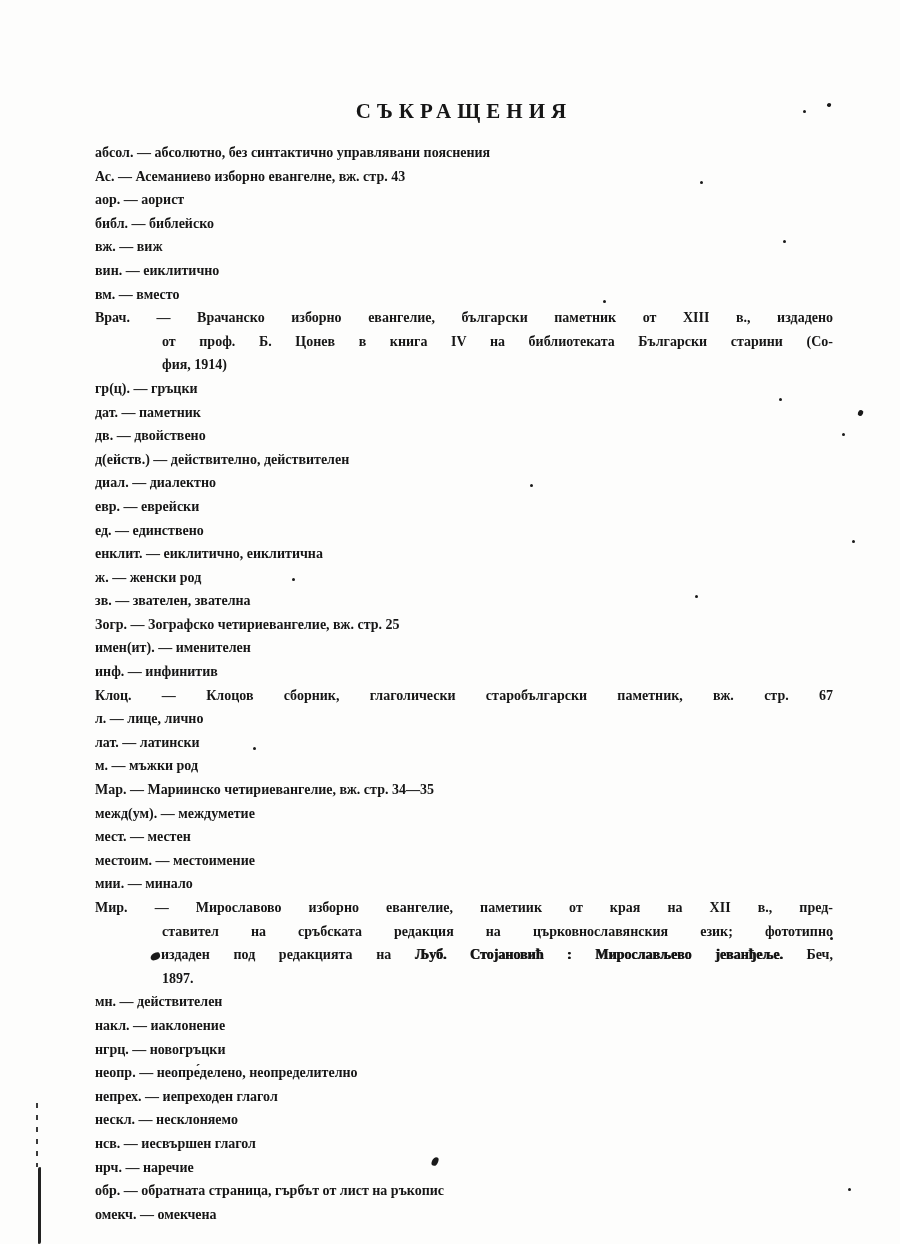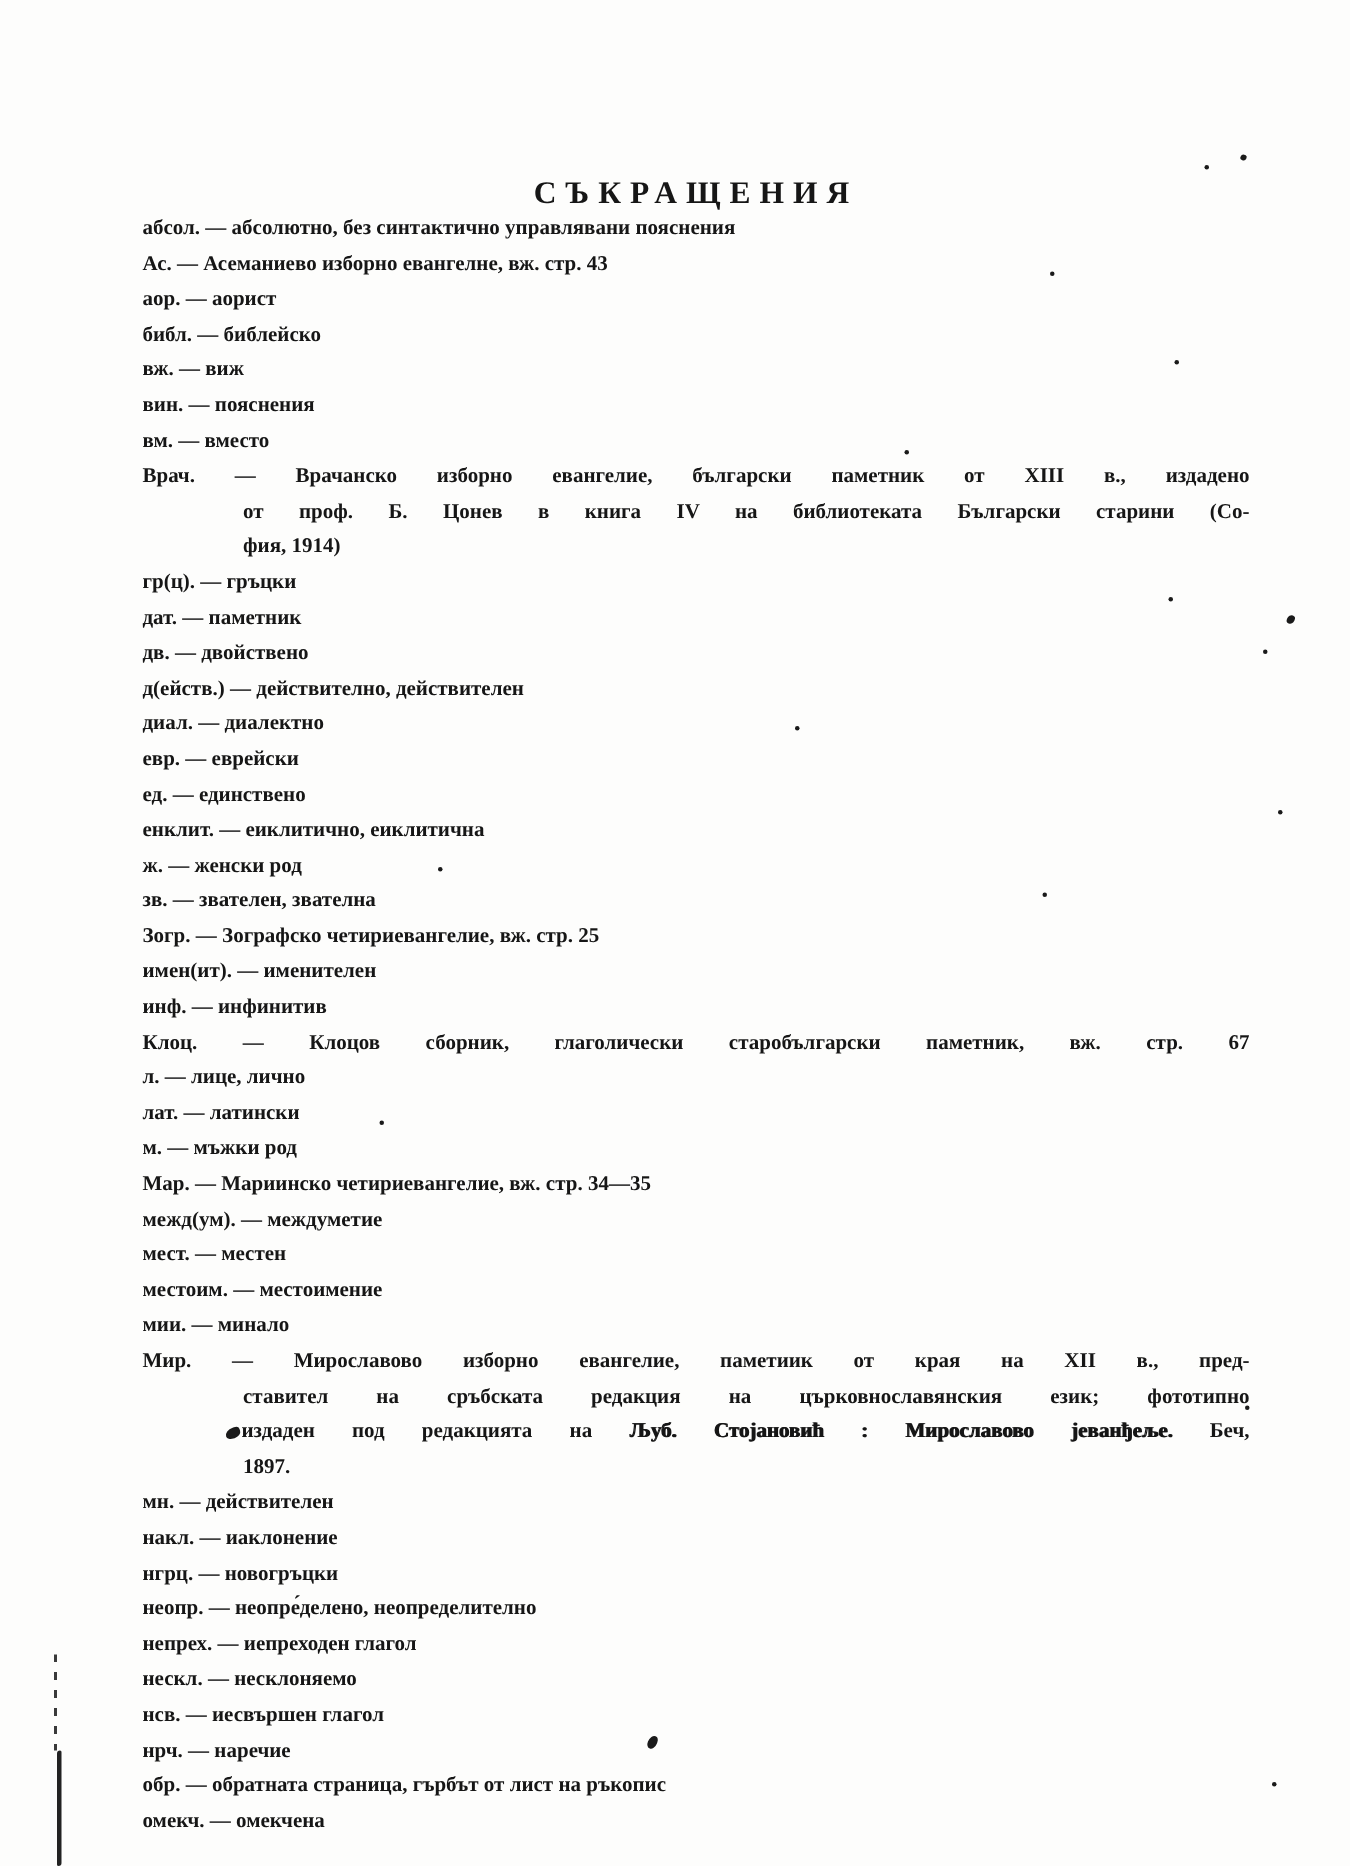--- a/index.html
+++ b/index.html
@@ -6,21 +6,21 @@
   body{
     width:900px;height:1244px;
     background:#fdfdfc;
     overflow:hidden;
     position:relative;
     font-family:"Liberation Serif","DejaVu Serif",serif;
     color:#161616;
   }
   .page{position:absolute;inset:0;}
   .title{
-    position:absolute;top:116px;left:95px;width:738px;
+    position:absolute;top:99px;left:95px;width:738px;
     margin:0;text-align:center;
     font-size:21px;font-weight:bold;letter-spacing:6px;
   }
   .list{
     position:absolute;top:141px;left:95px;width:738px;
     font-size:14px;font-weight:bold;line-height:23.6px;
     white-space:normal;
   }
   .line{width:738px;height:23.6px;overflow:visible;}
   .line.indent{padding-left:67px;width:671px;}
@@ -47,21 +47,21 @@
 <body>
 
 <div class="page">
   <h1 class="title">СЪКРАЩЕНИЯ</h1>
   <div class="list" id="abbr-list">
       <div class="line">абсол. — абсолютно, без синтактично управлявани пояснения</div>
       <div class="line">Ас. — Асеманиево изборно евангелне, вж. стр. 43</div>
       <div class="line">аор. — аорист</div>
       <div class="line">библ. — библейско</div>
       <div class="line">вж. — виж</div>
-      <div class="line">вин. — пояснения</div>
+      <div class="line">вин. — еиклитично</div>
       <div class="line">вм. — вместо</div>
       <div class="line justify">Врач. — Врачанско изборно евангелие, български паметник от XIII в., издадено</div>
       <div class="line indent justify">от проф. Б. Цонев в книга IV на библиотеката Български старини (Со-</div>
       <div class="line indent">фия, 1914)</div>
       <div class="line">гр(ц). — гръцки</div>
       <div class="line">дат. — паметник</div>
       <div class="line">дв. — двойствено</div>
       <div class="line">д(ейств.) — действително, действителен</div>
       <div class="line">диал. — диалектно</div>
       <div class="line">евр. — еврейски</div>
@@ -76,21 +76,21 @@
       <div class="line">л. — лице, лично</div>
       <div class="line">лат. — латински</div>
       <div class="line">м. — мъжки род</div>
       <div class="line">Мар. — Мариинско четириевангелие, вж. стр. 34—35</div>
       <div class="line">межд(ум). — междуметие</div>
       <div class="line">мест. — местен</div>
       <div class="line">местоим. — местоимение</div>
       <div class="line">мии. — минало</div>
       <div class="line justify">Мир. — Мирославово изборно евангелие, паметиик от края на XII в., пред-</div>
       <div class="line indent justify">ставител на сръбската редакция на църковнославянския език; фототипно</div>
-      <div class="line indent justify"><span class="blot"></span><span>издаден под редакцията на </span><span class="heavy">Љуб. Стојановић : Мирославово јеванђеље.</span><span> Беч,</span></div>
+      <div class="line indent justify"><span class="blot"></span><span>издаден под редакцията на </span><span class="heavy">Љуб. Стојановић : Мирослављево јеванђеље.</span><span> Беч,</span></div>
       <div class="line indent">1897.</div>
       <div class="line">мн. — действителен</div>
       <div class="line">накл. — иаклонение</div>
       <div class="line">нгрц. — новогръцки</div>
       <div class="line">неопр. — неопре́делено, неопределително</div>
       <div class="line">непрех. — иепреходен глагол</div>
       <div class="line">нескл. — несклоняемо</div>
       <div class="line">нсв. — иесвършен глагол</div>
       <div class="line">нрч. — наречие</div>
       <div class="line">обр. — обратната страница, гърбът от лист на ръкопис</div>

